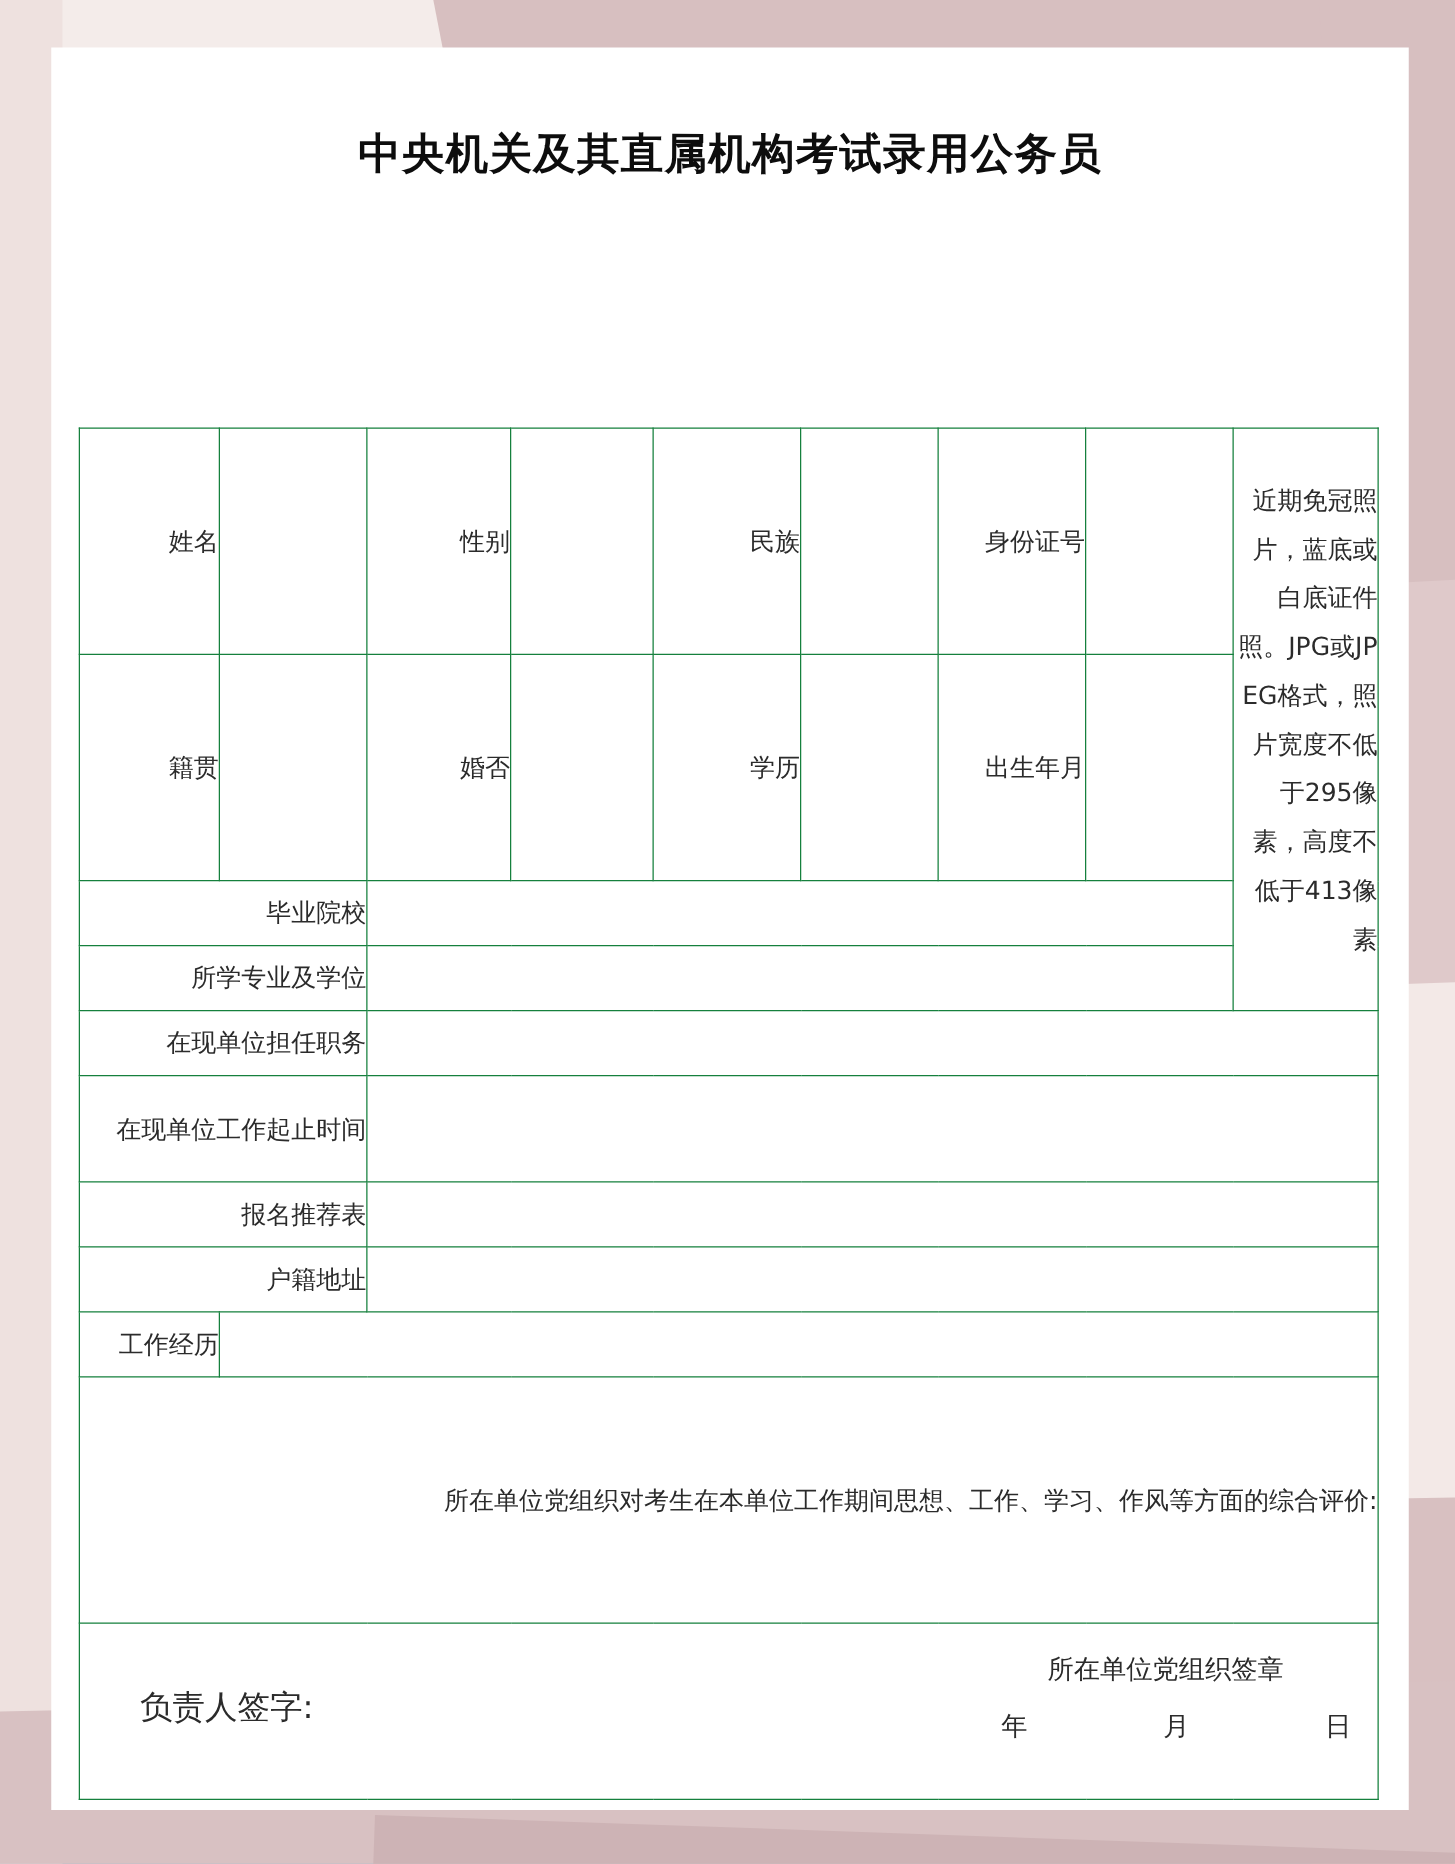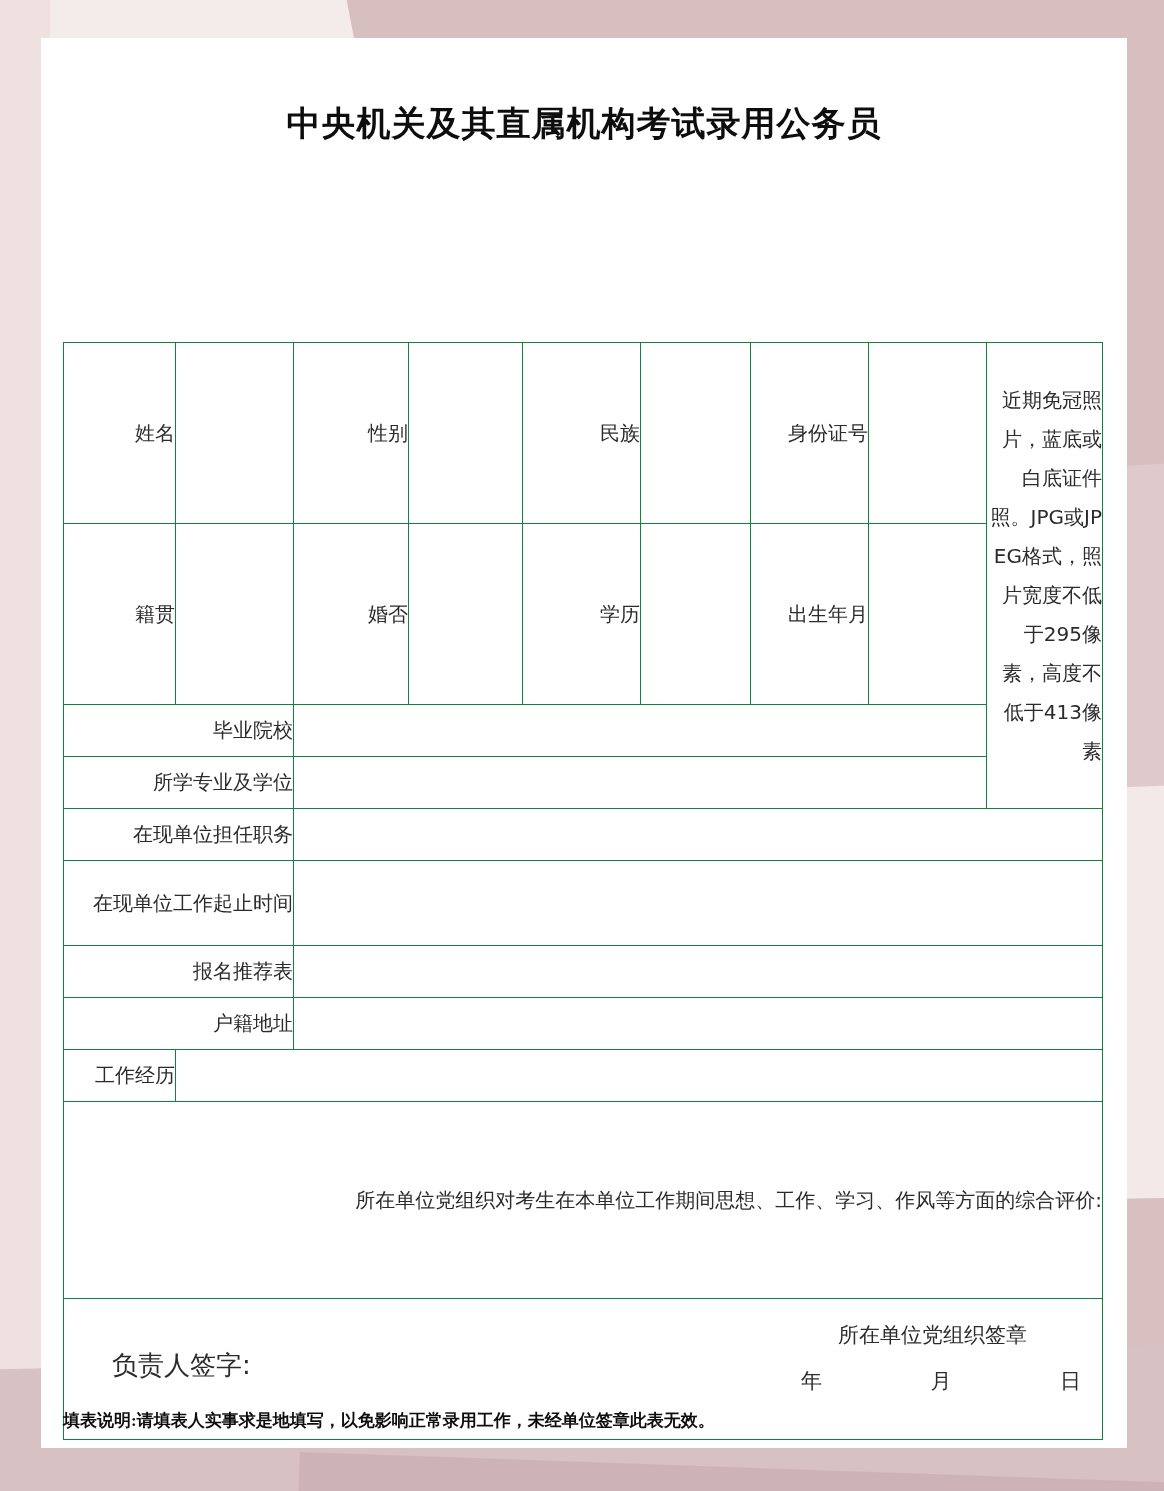--- a/index.html
+++ b/index.html
@@ -327,16 +327,15 @@
                 <span>年</span>
                 <span>月</span>
                 <span>日</span>
               </div>
             </div>
           </td>
         </tr>
       </tbody>
     </table>
 
-    <div class="footer-note">填表说明:请填表人实事求是地填写，以免影响正常录用工作，未经单位签章此表无效。</div>
 
   </div>
 </div>
 
 </body></html>

